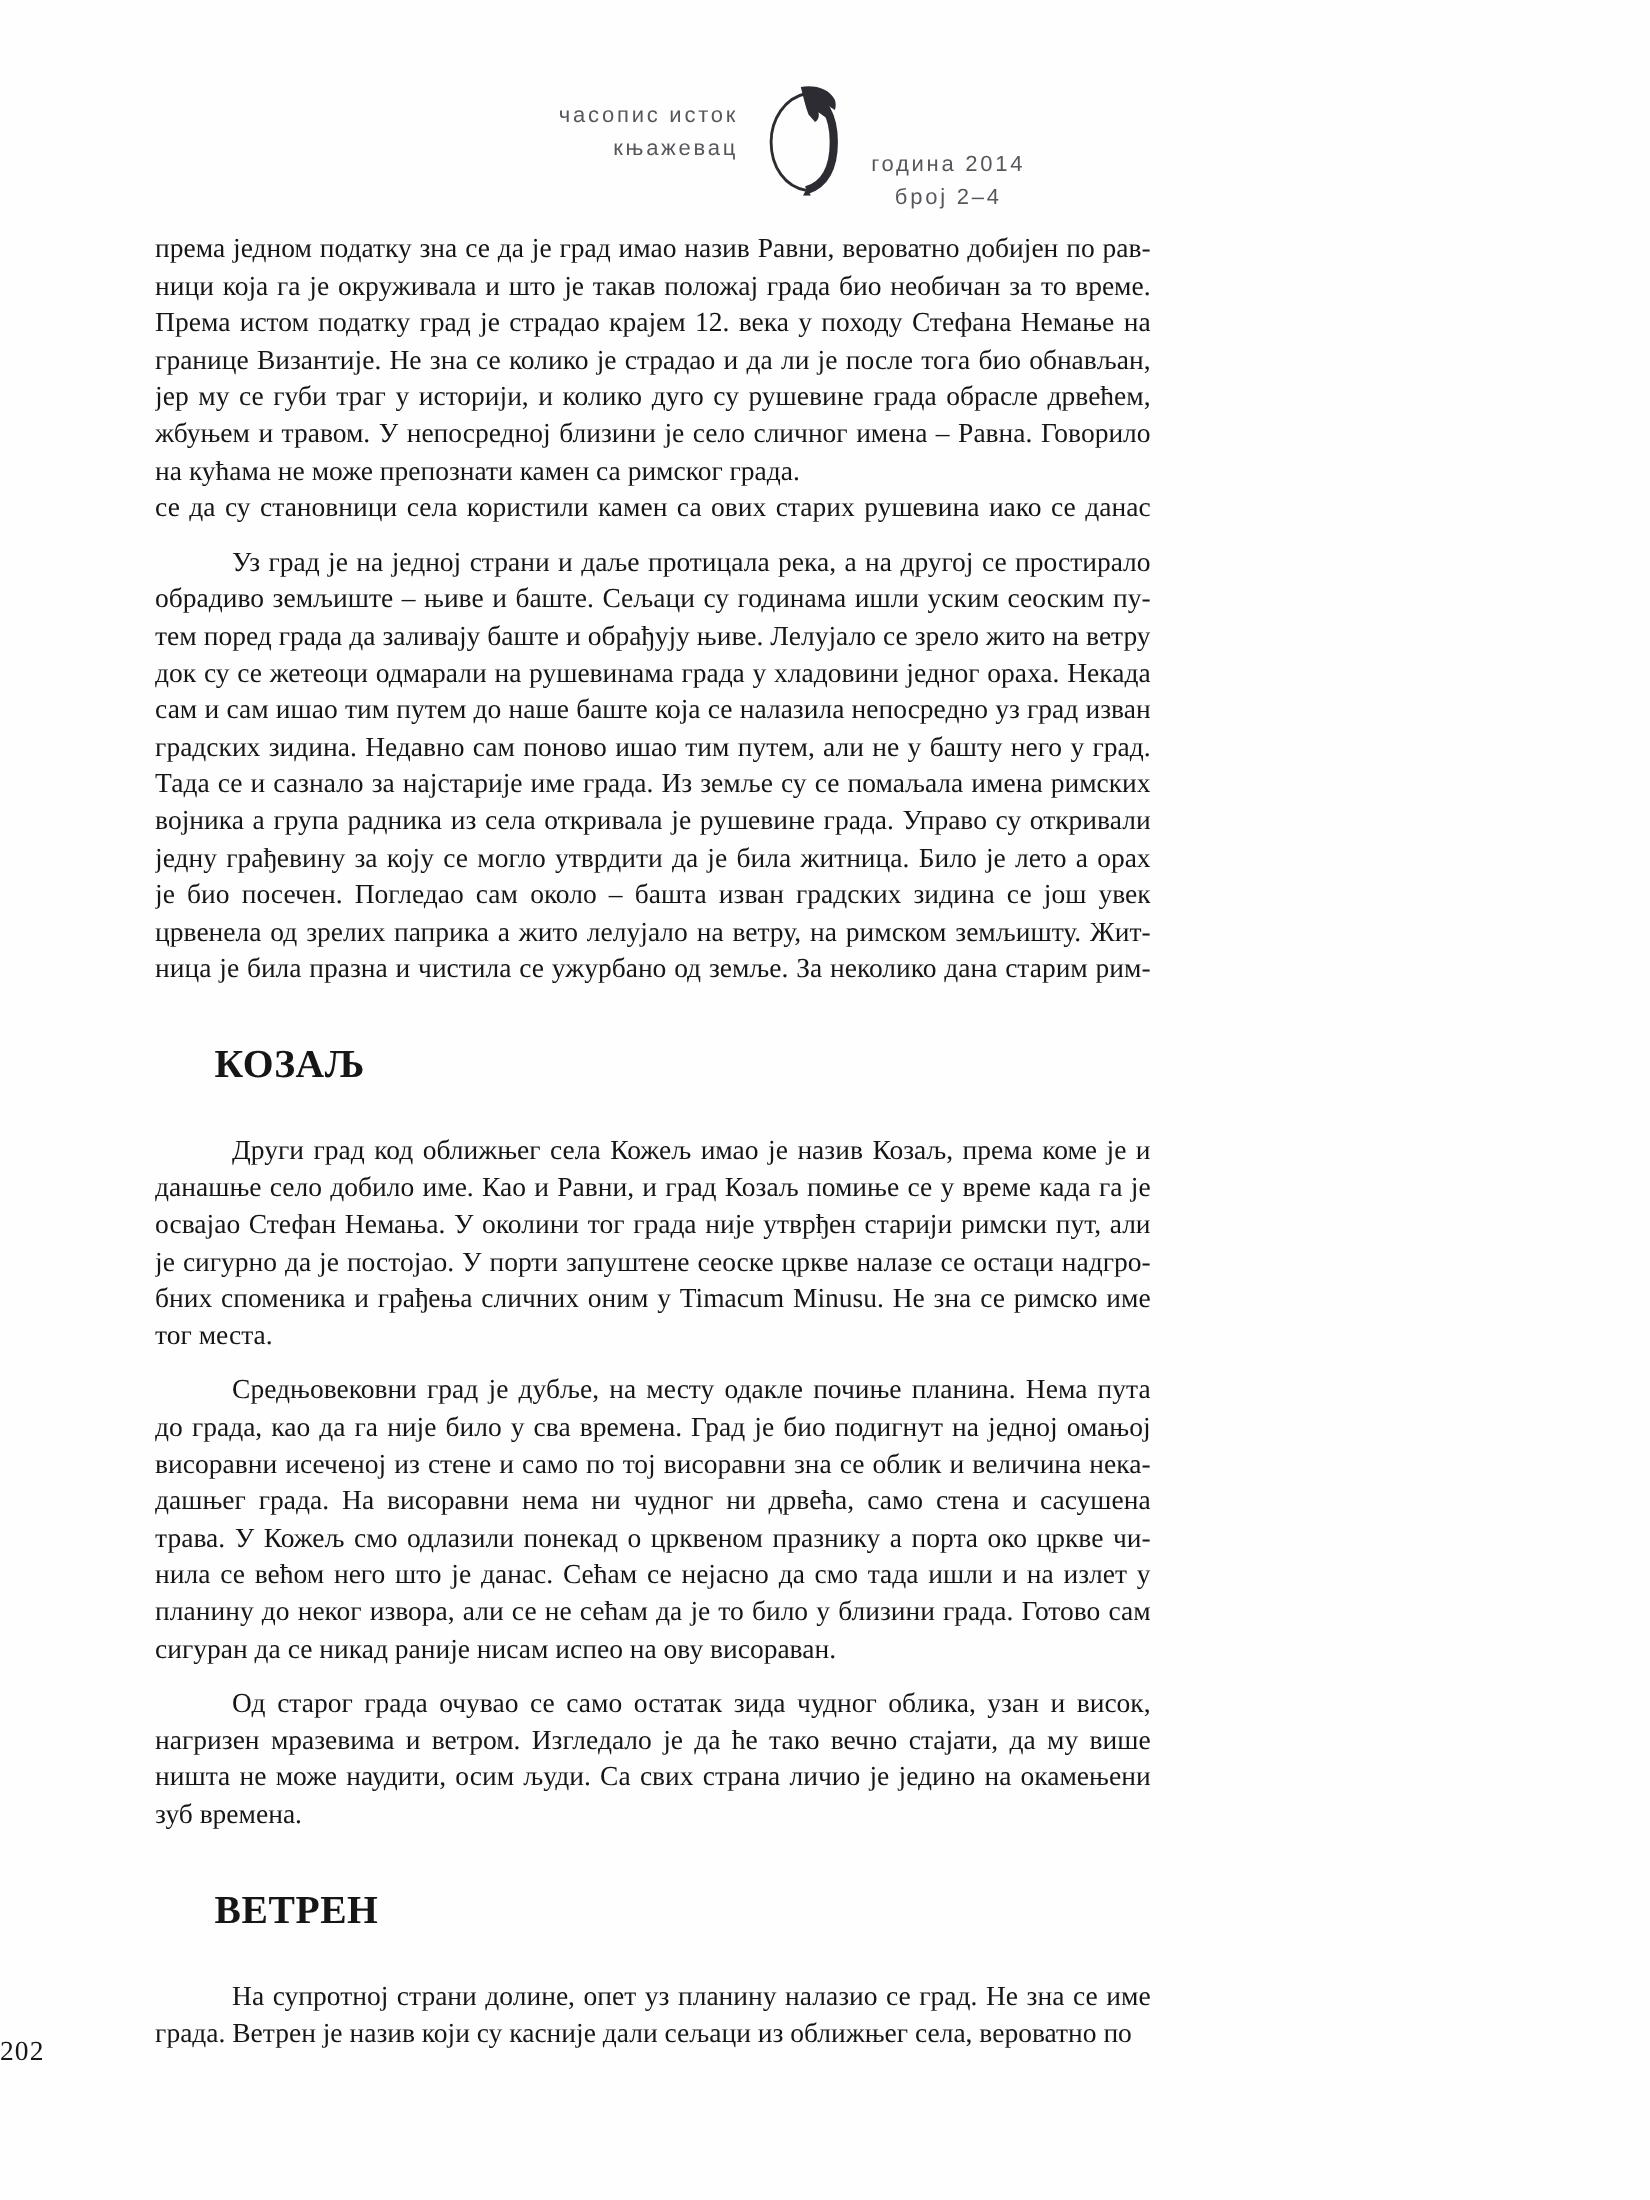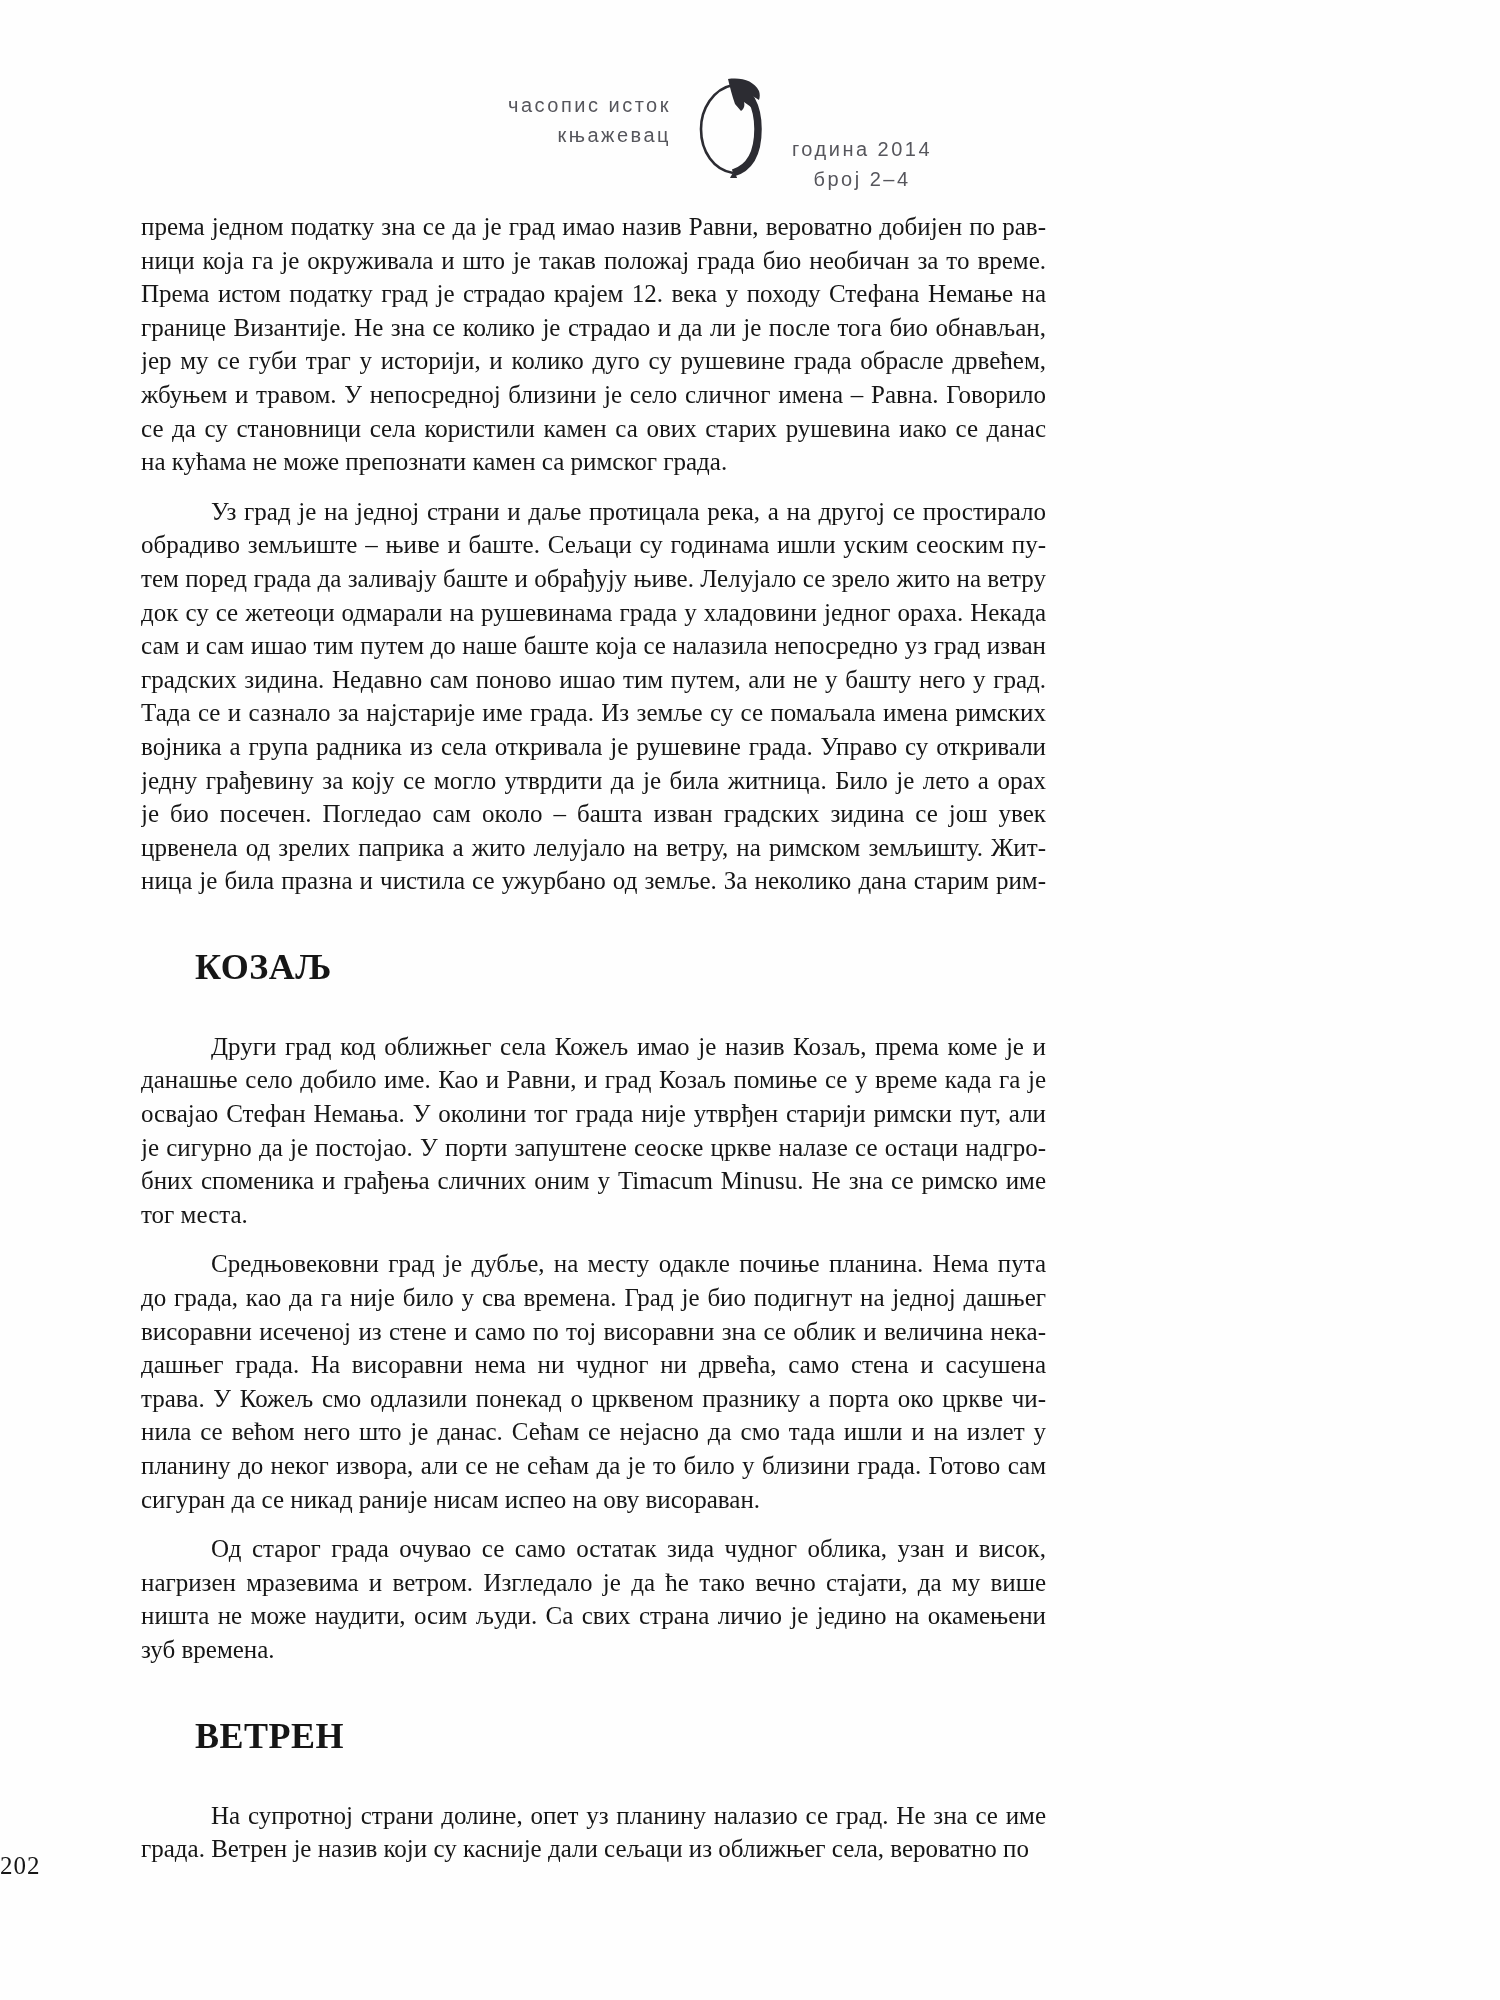--- a/index.html
+++ b/index.html
@@ -115,22 +115,22 @@
   </div>
 
   <div class="text-block">
       <div class="para">
         <div class="line">према једном податку зна се да је град имао назив Равни, вероватно добијен по рав-</div>
         <div class="line">ници која га је окруживала и што је такав положај града био необичан за то време.</div>
         <div class="line">Према истом податку град је страдао крајем 12. века у походу Стефана Немање на</div>
         <div class="line">границе Византије. Не зна се колико је страдао и да ли је после тога био обнављан,</div>
         <div class="line">јер му се губи траг у историји, и колико дуго су рушевине града обрасле дрвећем,</div>
         <div class="line">жбуњем и травом. У непосредној близини је село сличног имена – Равна. Говорило</div>
+        <div class="line last">на кућама не може препознати камен са римског града.</div>
         <div class="line">се да су становници села користили камен са ових старих рушевина иако се данас</div>
-        <div class="line last">на кућама не може препознати камен са римског града.</div>
       </div>
       <div class="para indent">
         <div class="line">Уз град је на једној страни и даље протицала река, а на другој се простирало</div>
         <div class="line">обрадиво земљиште – њиве и баште. Сељаци су годинама ишли уским сеоским пу-</div>
         <div class="line">тем поред града да заливају баште и обрађују њиве. Лелујало се зрело жито на ветру</div>
         <div class="line">док су се жетеоци одмарали на рушевинама града у хладовини једног ораха. Некада</div>
         <div class="line">сам и сам ишао тим путем до наше баште која се налазила непосредно уз град изван</div>
         <div class="line">градских зидина. Недавно сам поново ишао тим путем, али не у башту него у град.</div>
         <div class="line">Тада се и сазнало за најстарије име града. Из земље су се помаљала имена римских</div>
         <div class="line">војника а група радника из села откривала је рушевине града. Управо су откривали</div>
@@ -143,21 +143,21 @@
       <div class="para indent">
         <div class="line">Други град код оближњег села Кожељ имао је назив Козаљ, према коме је и</div>
         <div class="line">данашње село добило име. Као и Равни, и град Козаљ помиње се у време када га је</div>
         <div class="line">освајао Стефан Немања. У околини тог града није утврђен старији римски пут, али</div>
         <div class="line">је сигурно да је постојао. У порти запуштене сеоске цркве налазе се остаци надгро-</div>
         <div class="line">бних споменика и грађења сличних оним у Timacum Minusu. Не зна се римско име</div>
         <div class="line last">тог места.</div>
       </div>
       <div class="para indent">
         <div class="line">Средњовековни град је дубље, на месту одакле почиње планина. Нема пута</div>
-        <div class="line">до града, као да га није било у сва времена. Град је био подигнут на једној дашњег</div>
+        <div class="line">до града, као да га није било у сва времена. Град је био подигнут на једној омањој</div>
         <div class="line">висоравни исеченој из стене и само по тој висоравни зна се облик и величина нека-</div>
         <div class="line">дашњег града. На висоравни нема ни чудног ни дрвећа, само стена и сасушена</div>
         <div class="line">трава. У Кожељ смо одлазили понекад о црквеном празнику а порта око цркве чи-</div>
         <div class="line">нила се већом него што је данас. Сећам се нејасно да смо тада ишли и на излет у</div>
         <div class="line">планину до неког извора, али се не сећам да је то било у близини града. Готово сам</div>
         <div class="line last">сигуран да се никад раније нисам испео на ову висораван.</div>
       </div>
       <div class="para indent">
         <div class="line">Од старог града очувао се само остатак зида чудног облика, узан и висок,</div>
         <div class="line">нагризен мразевима и ветром. Изгледало је да ће тако вечно стајати, да му више</div>

